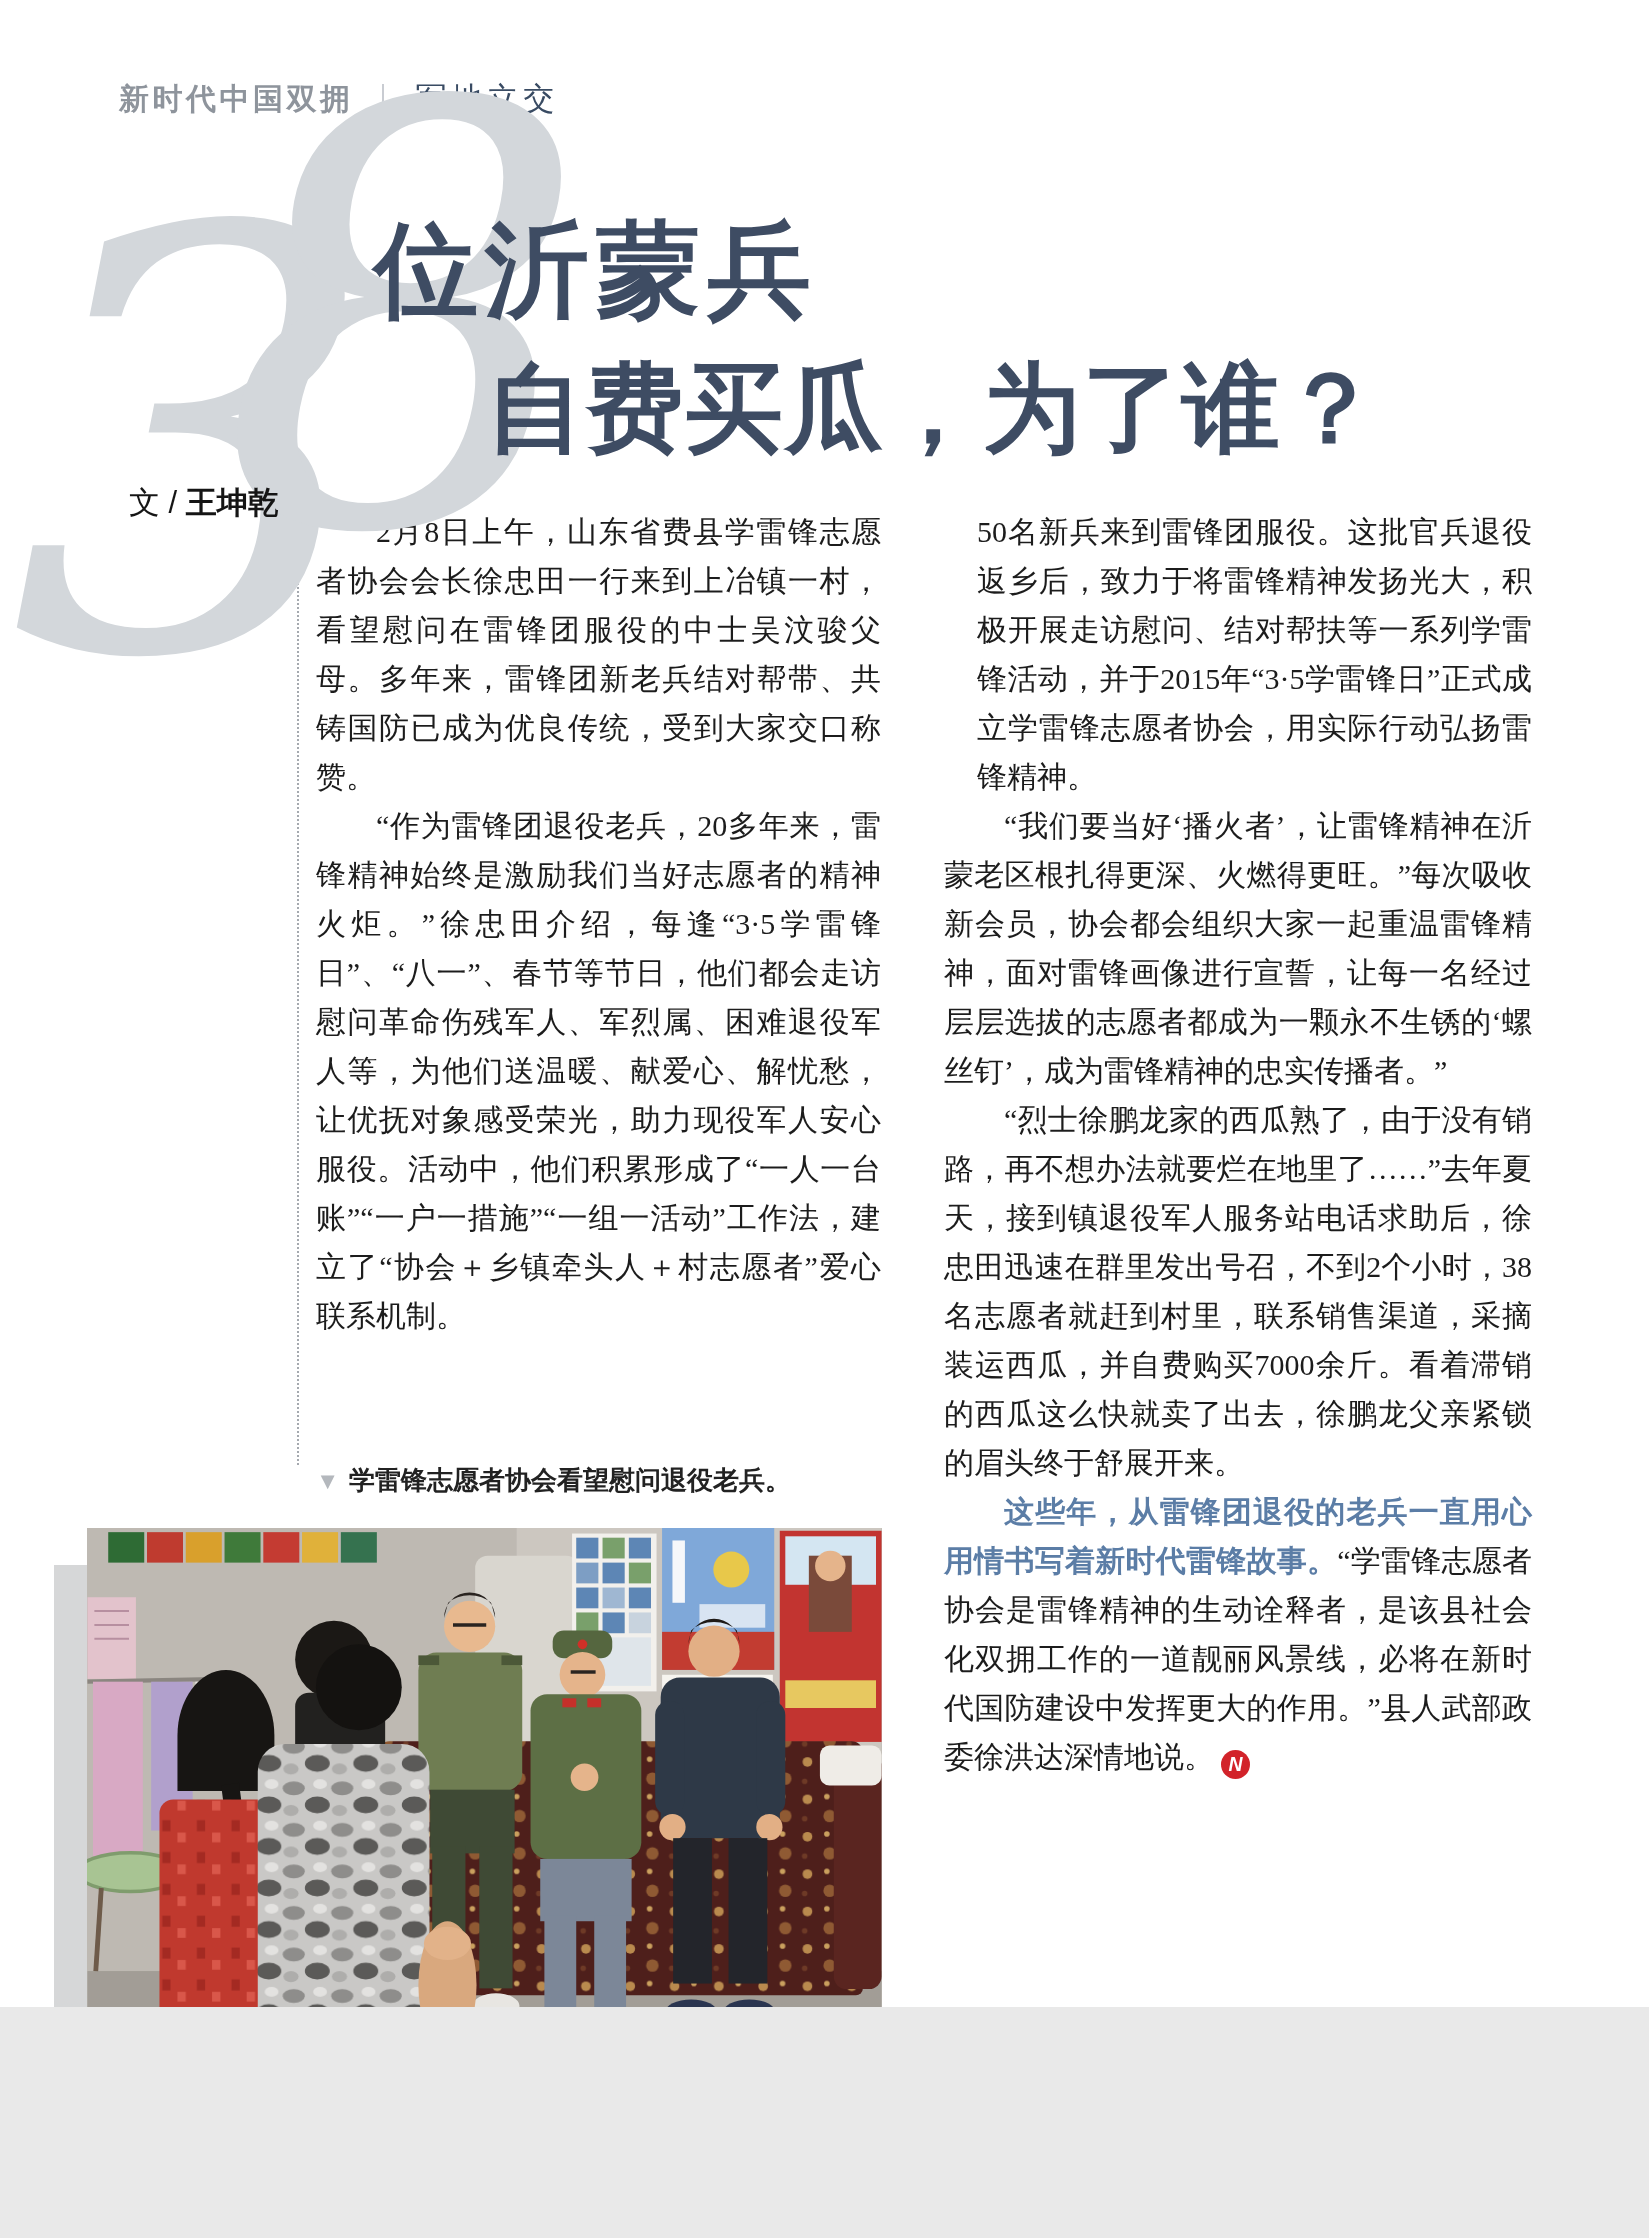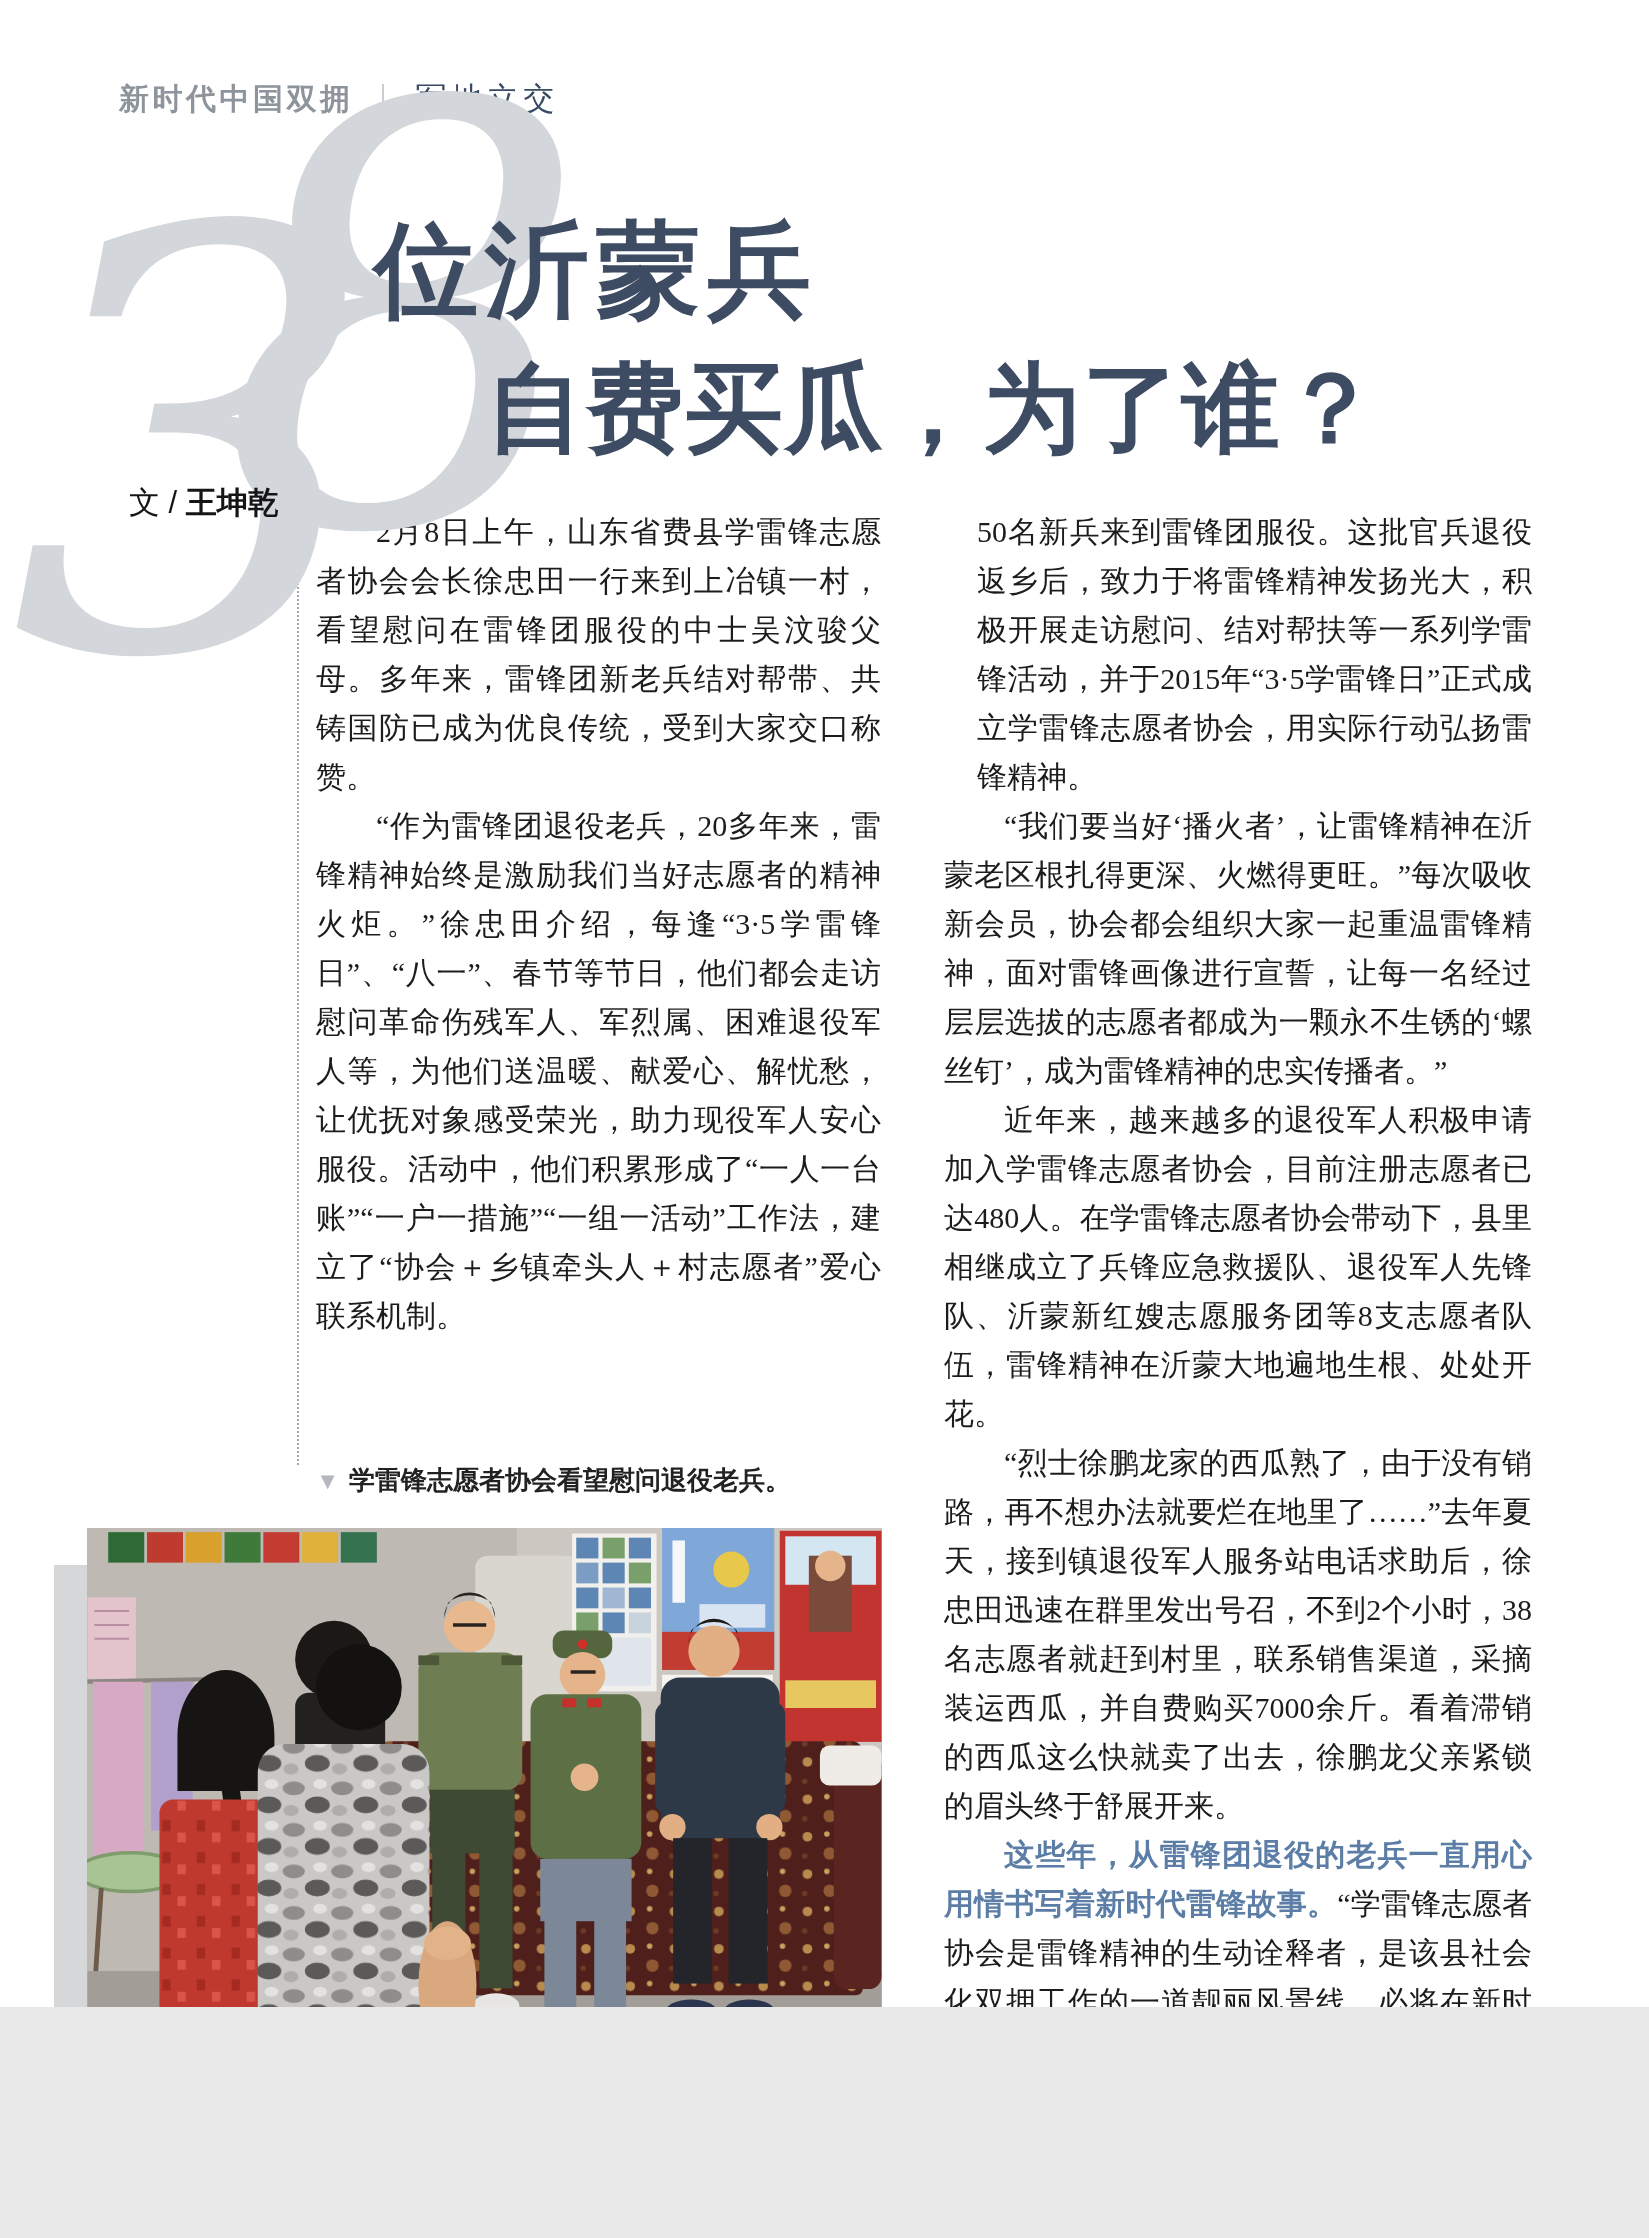--- a/index.html
+++ b/index.html
@@ -83,21 +83,20 @@
   <div class="dotted-divider"></div>
 
   <div class="bodycol leftcol">
     <p class="para">2月8日上午，山东省费县学雷锋志愿者协会会长徐忠田一行来到上冶镇一村，看望慰问在雷锋团服役的中士吴汶骏父母。多年来，雷锋团新老兵结对帮带、共铸国防已成为优良传统，受到大家交口称赞。</p>
     <p class="para">“作为雷锋团退役老兵，20多年来，雷锋精神始终是激励我们当好志愿者的精神火炬。”徐忠田介绍，每逢“3·5学雷锋日”、“八一”、春节等节日，他们都会走访慰问革命伤残军人、军烈属、困难退役军人等，为他们送温暖、献爱心、解忧愁，让优抚对象感受荣光，助力现役军人安心服役。活动中，他们积累形成了“一人一台账”“一户一措施”“一组一活动”工作法，建立了“协会＋乡镇牵头人＋村志愿者”爱心联系机制。</p>
   </div>
 
   <div class="bodycol rightcol">
     <p class="para noindent">50名新兵来到雷锋团服役。这批官兵退役返乡后，致力于将雷锋精神发扬光大，积极开展走访慰问、结对帮扶等一系列学雷锋活动，并于2015年“3·5学雷锋日”正式成立学雷锋志愿者协会，用实际行动弘扬雷锋精神。</p>
     <p class="para">“我们要当好‘播火者’，让雷锋精神在沂蒙老区根扎得更深、火燃得更旺。”每次吸收新会员，协会都会组织大家一起重温雷锋精神，面对雷锋画像进行宣誓，让每一名经过层层选拔的志愿者都成为一颗永不生锈的‘螺丝钉’，成为雷锋精神的忠实传播者。”</p>
-    <p class="para">近年来，越来越多的退役军人积极申请加入学雷锋志愿者协会，目前注册志愿者已达480人。在学雷锋志愿者协会带动下，县里相继成立了兵锋应急救援队、退役军人先锋队、沂蒙新红嫂志愿服务团等8支志愿者队伍，雷锋精神在沂蒙大地遍地生根、处处开花。</p>
     <p class="para">“烈士徐鹏龙家的西瓜熟了，由于没有销路，再不想办法就要烂在地里了……”去年夏天，接到镇退役军人服务站电话求助后，徐忠田迅速在群里发出号召，不到2个小时，38名志愿者就赶到村里，联系销售渠道，采摘装运西瓜，并自费购买7000余斤。看着滞销的西瓜这么快就卖了出去，徐鹏龙父亲紧锁的眉头终于舒展开来。</p>
     <p class="para"><span class="lead-blue">这些年，从雷锋团退役的老兵一直用心用情书写着新时代雷锋故事。</span><span>“学雷锋志愿者协会是雷锋精神的生动诠释者，是该县社会化双拥工作的一道靓丽风景线，必将在新时代国防建设中发挥更大的作用。”县人武部政委徐洪达深情地说。</span><span class="endmark">N</span></p>
   </div>
 
   <div class="photo-caption"><span class="caption-arrow">▼</span><span>学雷锋志愿者协会看望慰问退役老兵。</span></div>
 
   <div class="photo-shadow"></div>
   <div class="photo-wrap">
     <svg width="795" height="540" viewBox="0 0 1147 780">
       <defs>

